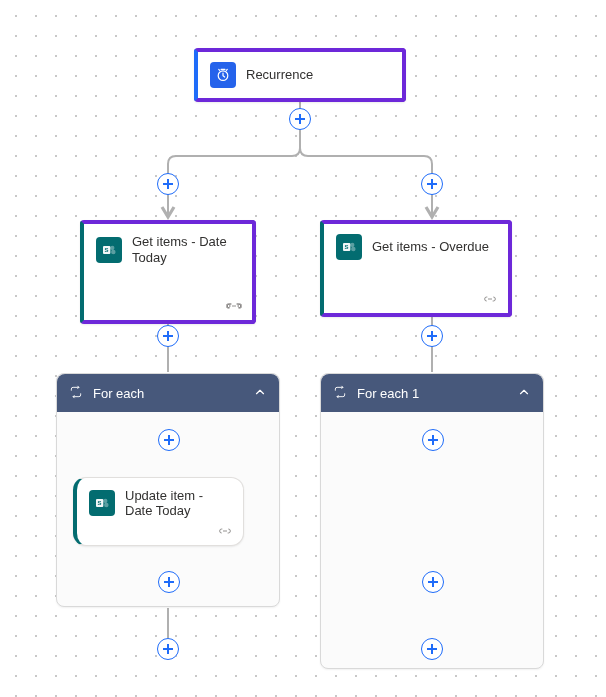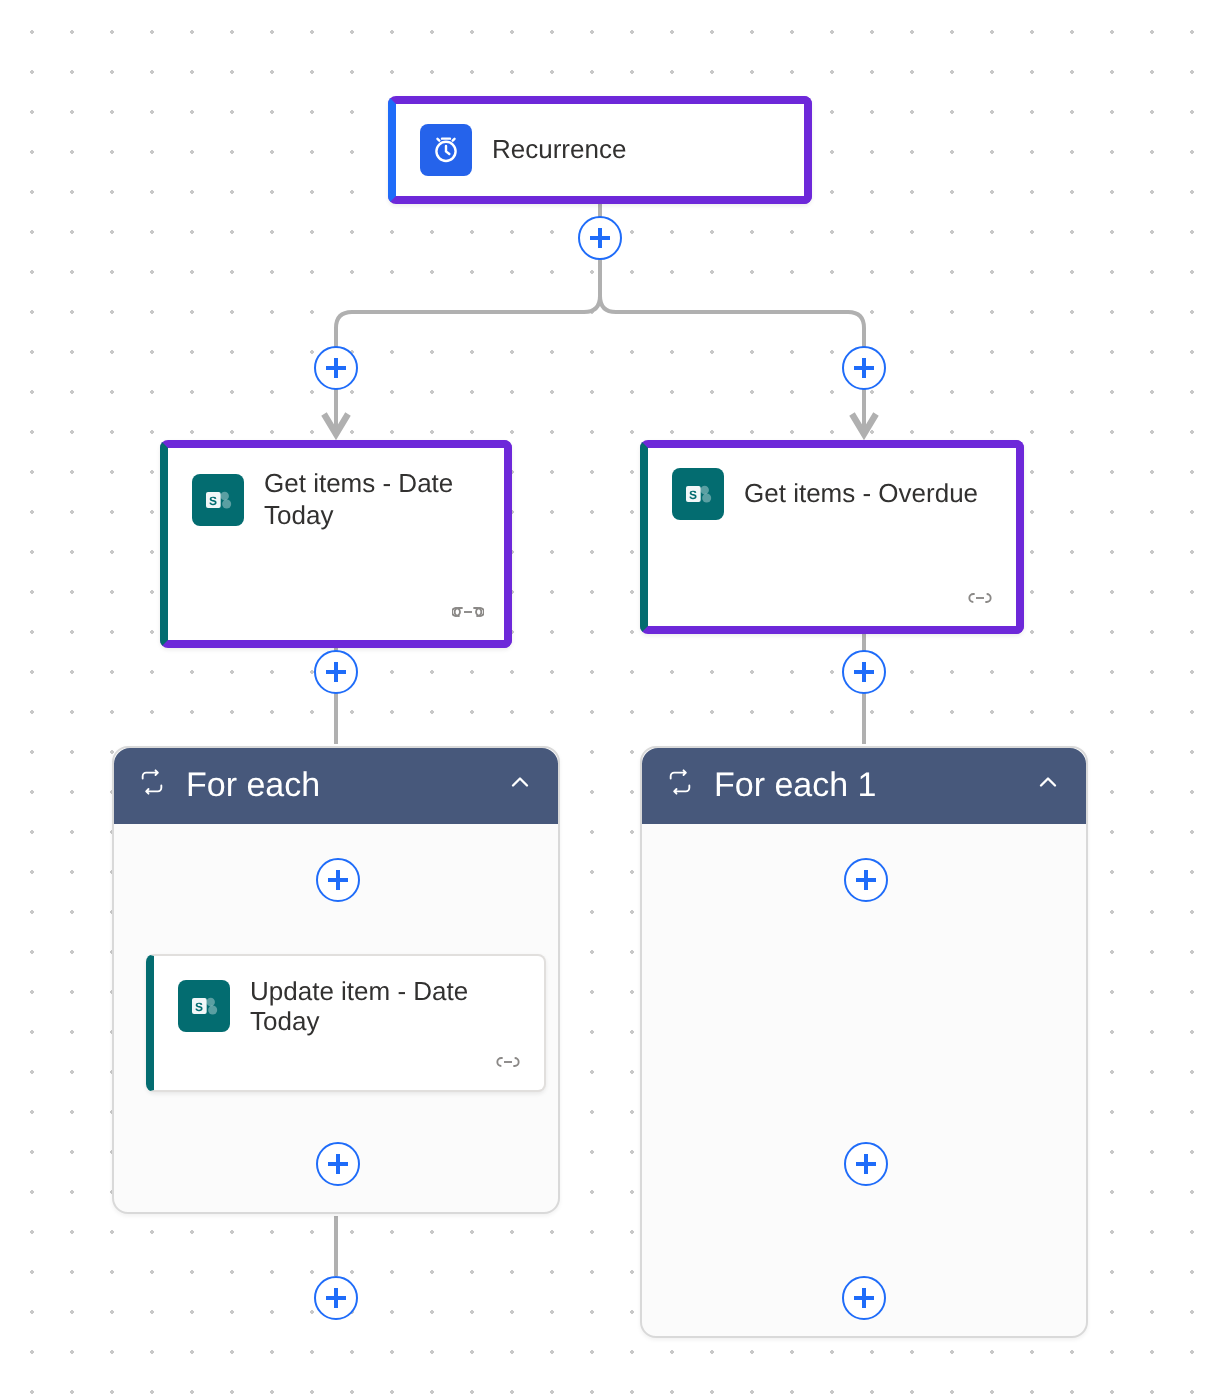--- a/index.html
+++ b/index.html
@@ -72,21 +72,21 @@
   .foreach .bar {
     height: 38px;
     background: #47587b;
     color: #fff;
     border-top-left-radius: 8px;
     border-top-right-radius: 8px;
     display: flex;
     align-items: center;
     padding: 0 12px;
     gap: 10px;
-    font-size: 17px;
+    font-size: 13px;
   }
   .foreach .bar .title { flex: 1; }
   .foreach .bar svg { width: 14px; height: 14px; }
   .chev { cursor: pointer; }
   .loop-icon svg { width: 14px; height: 14px; }
 
   .inner-card {
     position: absolute;
     background: #fff;
     border: 1px solid #e1dfdd;
@@ -234,21 +234,21 @@
       <span class="title">For each</span>
       <span class="chev">
         <svg viewBox="0 0 24 24">
             <path d="M6 15l6-6 6 6" stroke="#fff" stroke-width="2" fill="none" stroke-linecap="round" stroke-linejoin="round"></path>
           </svg>
       </span>
     </div>
 
     <div class="plus" style="left:101px; top:55px;"></div>
 
-    <div class="inner-card" style="left:16px; top:103px; width:200px;">
+    <div class="inner-card" style="left:16px; top:103px; width:171px;border-radius:13px;">
       <div class="head">
         <span class="icon-box teal">
           <svg viewBox="0 0 24 24">
               <rect x="3" y="6" width="11" height="12" rx="1.5" fill="#fff" opacity="0.95"></rect>
               <text x="8.3" y="15.5" font-size="9" font-family="Segoe UI, Arial" fill="#036c70" text-anchor="middle" font-weight="600">S</text>
               <circle cx="17" cy="9" r="3.2" fill="#fff" opacity="0.35"></circle>
               <circle cx="18.5" cy="15" r="3.4" fill="#fff" opacity="0.35"></circle>
             </svg>
         </span>
         <span class="label">Update item - Date Today</span>

